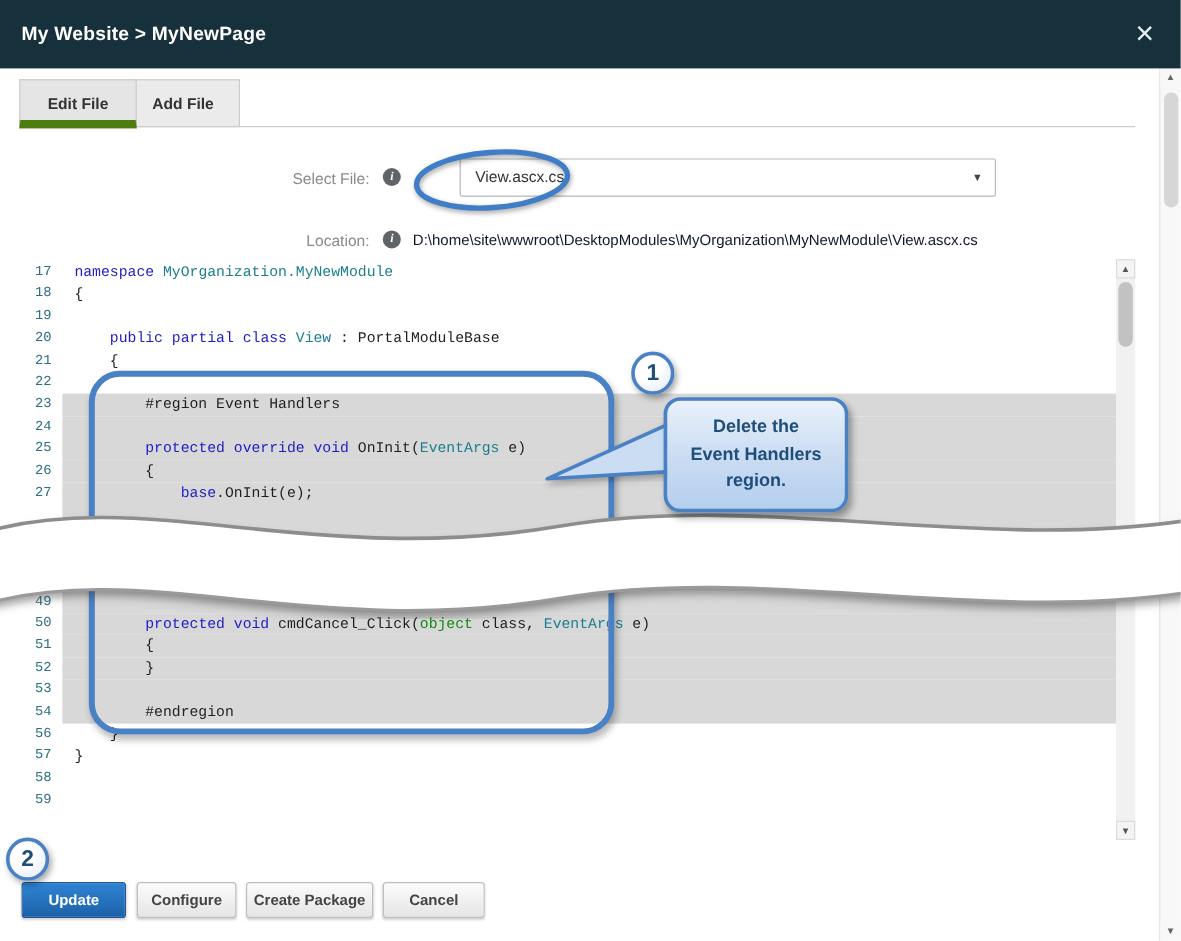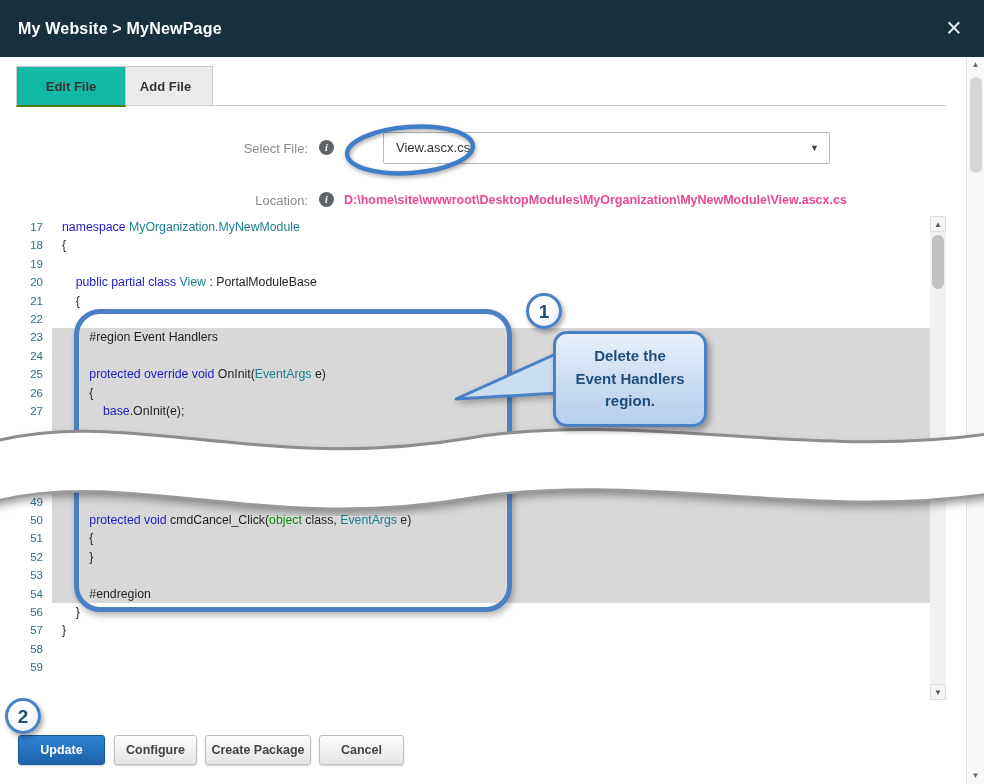--- a/index.html
+++ b/index.html
@@ -7,43 +7,43 @@
        font-family:"Liberation Sans",sans-serif;}
 
   
   #header{position:absolute;left:0;top:0;width:984px;height:57px;background:var(--header_bg);z-index:6;}
   #title{position:absolute;left:18px;top:0;line-height:57px;color:#fff;font-size:16px;font-weight:bold;letter-spacing:.2px;}
   #close{position:absolute;right:16px;top:15px;width:28px;height:28px;color:#e3ecf0;font-size:27px;line-height:26px;text-align:center;cursor:pointer;}
 
   
   .tab{position:absolute;top:66px;box-sizing:border-box;border:1px solid #ccc;font-size:13px;font-weight:bold;
        color:#333;text-align:center;line-height:39px;cursor:pointer;}
-  #tab-edit{left:16px;width:110px;height:41px;background:#14b8a6;border-bottom:2px solid #4d7c0f;z-index:3;}
-  #tab-add{left:118px;width:95px;height:40px;background:#ebebeb;z-index:2;}
+  #tab-edit{left:16px;width:98px;height:41px;background:#e5e5e5;border-bottom:7px solid #4d7c0f;z-index:3;}
+  #tab-add{left:105px;width:95px;height:40px;background:#ebebeb;z-index:2;}
   #tab-rule{position:absolute;top:105px;left:16px;width:930px;height:1px;background:#ccc;z-index:1;}
 
   
   .form-label{position:absolute;width:150px;text-align:right;color:#8a8a8a;font-size:13px;}
   #lbl-select{left:158px;top:141px;}
   #lbl-location{left:158px;top:193px;}
   .info{position:absolute;width:15px;height:15px;border-radius:50%;background:#5f6468;color:#fff;
         font-size:10px;font-style:italic;font-weight:bold;text-align:center;line-height:15px;
         font-family:"Liberation Serif",serif;cursor:pointer;}
   #info-select{left:319px;top:140px;}
   #info-location{left:319px;top:192px;}
   #dropdown{position:absolute;left:344px;top:132px;width:447px;height:32px;box-sizing:border-box;
             border:1px solid #b8b8b8;border-radius:2px;background:#fff;cursor:pointer;z-index:2;margin-left:39px;}
   #dropdown .val{position:absolute;left:12px;top:0;line-height:30px;font-size:13px;color:#333;}
   #dropdown .arr{position:absolute;right:10px;top:0;line-height:30px;font-size:9px;color:#444;}
-  #location-val{position:absolute;left:344px;top:193px;font-size:12.5px;color:#ec4899;font-weight:bold;}
+  #location-val{position:absolute;left:344px;top:193px;font-size:12.5px;color:#0f172a;}
 
   
   #editor{position:absolute;left:16px;top:216px;width:930px;height:484px;background:#fff;z-index:1;}
   #code-lines{position:absolute;left:0;top:2px;right:16px;}
-  .code-row{display:flex;height:18.4px;font-family:Liberation Sans, sans-serif;font-size:12.3px;
+  .code-row{display:flex;height:18.4px;font-family:Liberation Mono, monospace;font-size:12.3px;
             line-height:18.4px;white-space:pre;}
   .code-row .num{width:36px;box-sizing:border-box;padding-right:9px;text-align:right;color:var(--line_no);
                  font-size:11.5px;background:#fff;flex:none;}
   .code-row .txt{flex:1;padding-left:10px;color:var(--plain);}
   .code-row.hl .txt{background:var(--hl_row);}
   .break-row{height:54px;}
   .kw{color:var(--kw);} .type{color:var(--type);} .obj{color:var(--obj);} .pl{color:var(--plain);}
 
   
   #editor-scroll{position:absolute;top:0;right:0;width:16px;height:484px;background:#f1f1f1;}

